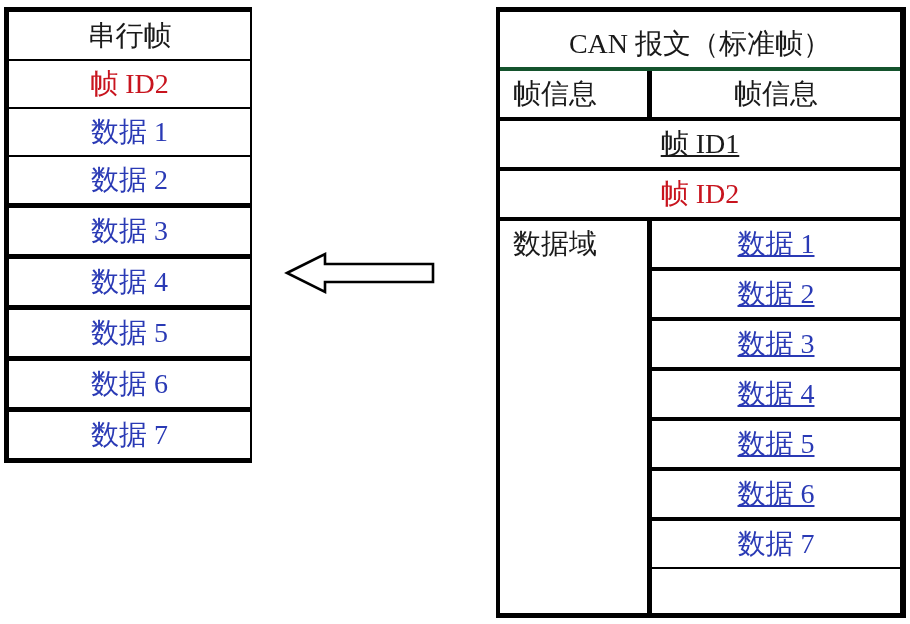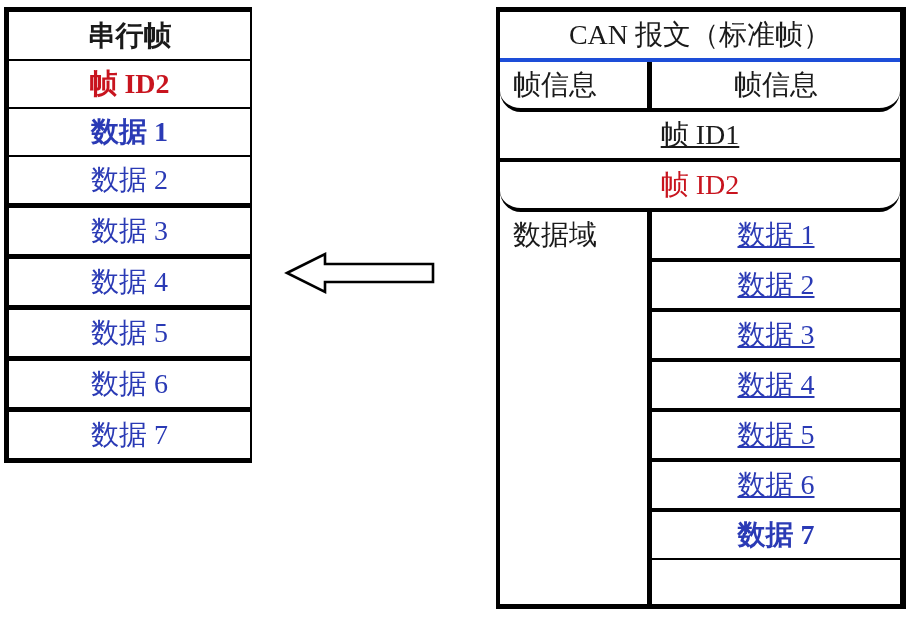--- a/index.html
+++ b/index.html
@@ -25,40 +25,40 @@
   .lt-row.header{height:47px;}
 
   
   .right-table{
     position:absolute;left:496px;top:7px;width:410px;
     border:5px solid #000;border-left-width:4px;border-right-width:6px;
     background:#fff;box-sizing:border-box;
   }
   .rt-header{
     height:46px;display:flex;align-items:center;justify-content:center;
-    font-size:28px;color:#1a1a1a;border-bottom:4px solid #1d4ed8;white-space:pre;
+    font-size:28px;color:#1a1a1a;border-bottom:4px solid #14532d;white-space:pre;margin-top:9px;
   }
-  .rt-group{display:flex;border-bottom:4px solid #000;border-radius:21px;}
+  .rt-group{display:flex;border-bottom:4px solid #000;}
   .rt-group:last-child{border-bottom:0;}
   .rt-label{
     width:134px;flex:0 0 134px;border-right:5px solid #000;
     font-size:28px;color:#1a1a1a;
     padding-left:13px;box-sizing:content-box;
     line-height:46px;white-space:pre;
   }
   .rt-cells{flex:1;display:flex;flex-direction:column;min-width:0;}
   .rt-cell{
     height:46px;display:flex;align-items:center;justify-content:center;
     font-size:28px;white-space:pre;
   }
   .rt-cell.single{height:45px;}
   .rt-cell.empty{height:44px;}
 
   
-  .sep-thin{border-bottom:2px solid #000;font-weight:bold;}
+  .sep-thin{border-bottom:2px solid #000;}
   .sep-thick{border-bottom:5px solid #000;}
   .rt-cell.sep-thick{border-bottom-width:4px;text-decoration:underline;}
   .sep-none{border-bottom:0;}
 
   
   .arrow{position:absolute;left:278px;top:246px;}
 </style>
 </head>
 <body>
 

